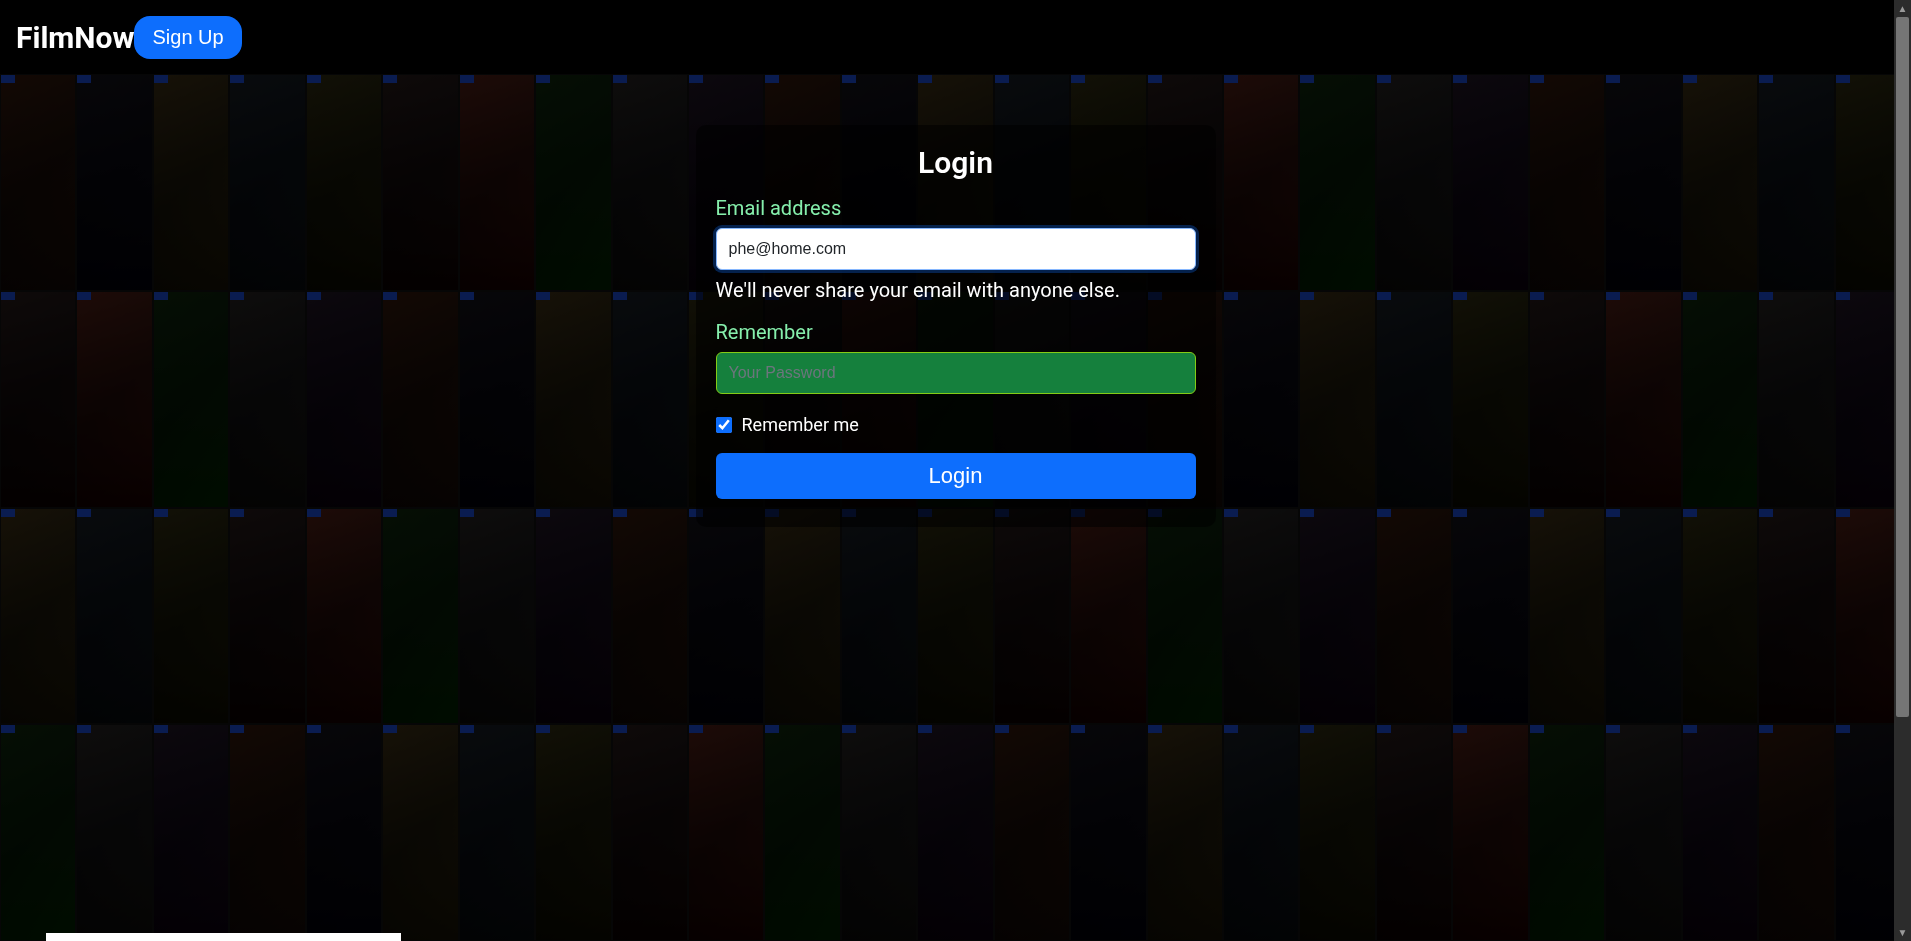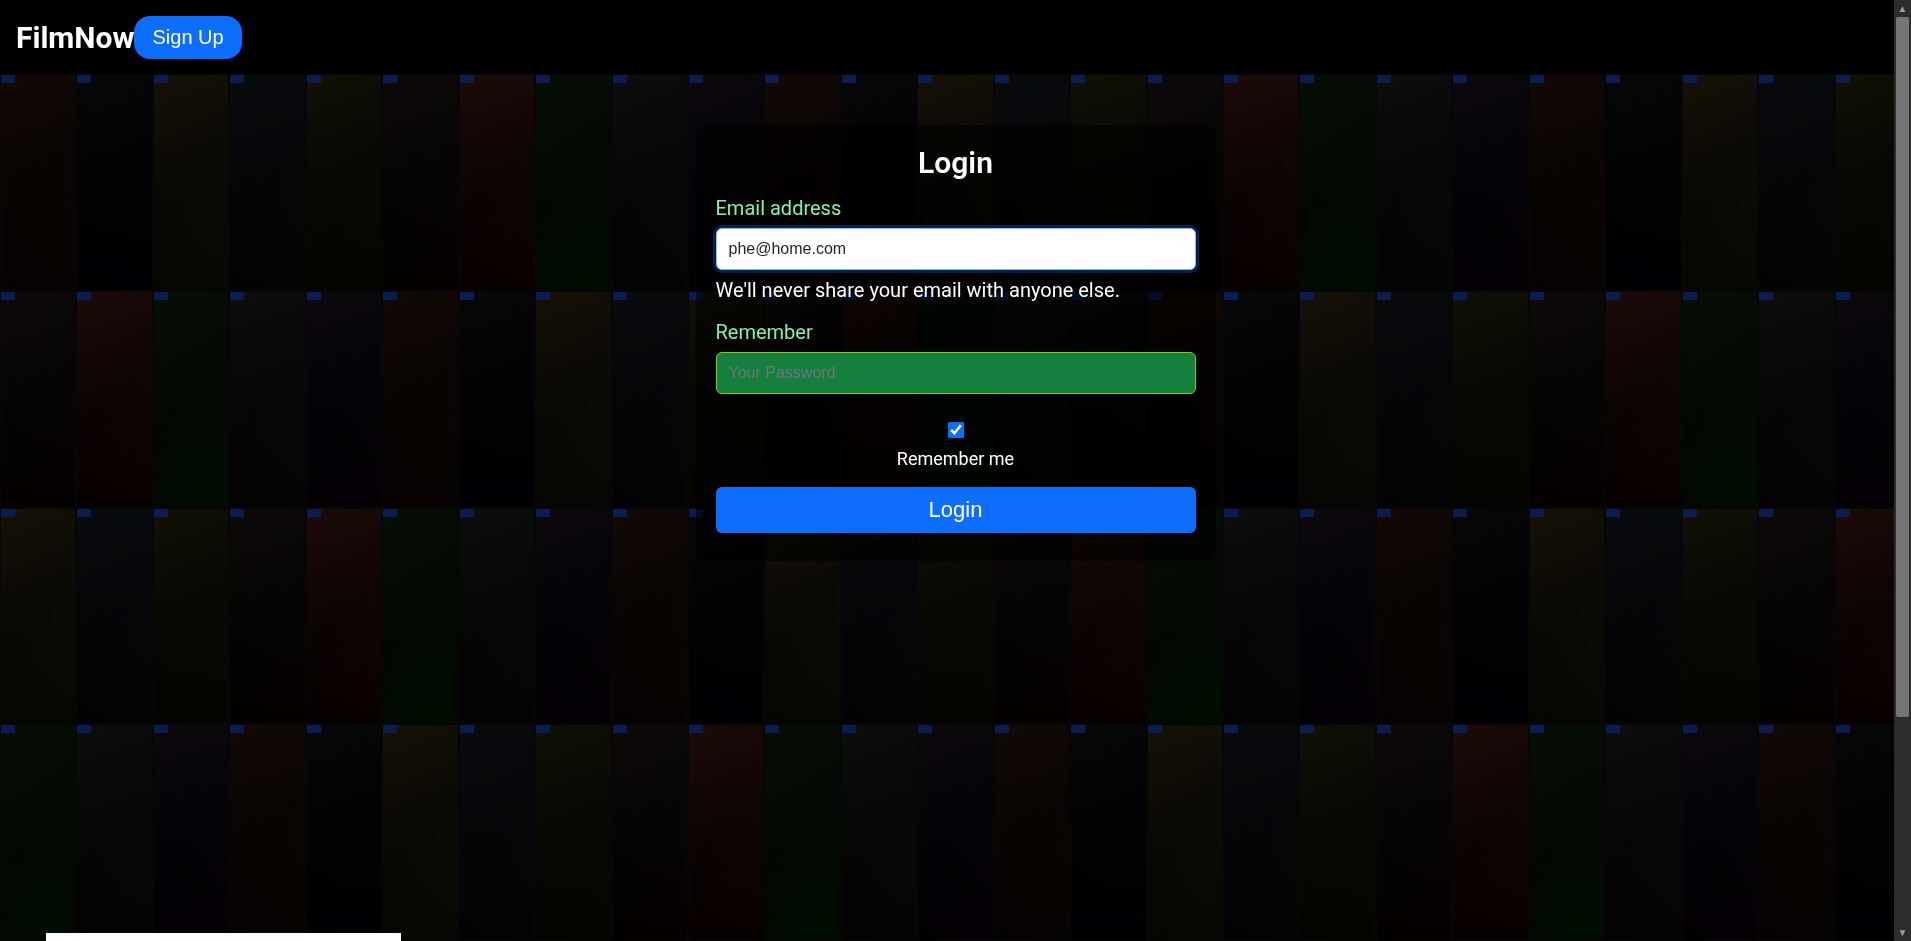--- a/index.html
+++ b/index.html
@@ -178,23 +178,22 @@
     }
 
     .form-group {
       margin-bottom: 18px;
     }
 
     .checkbox-row {
       display: flex;
       align-items: center;
       gap: 10px;
-      margin-top: 28px;
+      margin-top: 20px;
       margin-bottom: 18px;
-      flex-direction: column;
     }
 
     .checkbox {
       width: 16px;
       height: 16px;
       accent-color: #0d6efd;
       cursor: pointer;
     }
 
     .checkbox-label {

